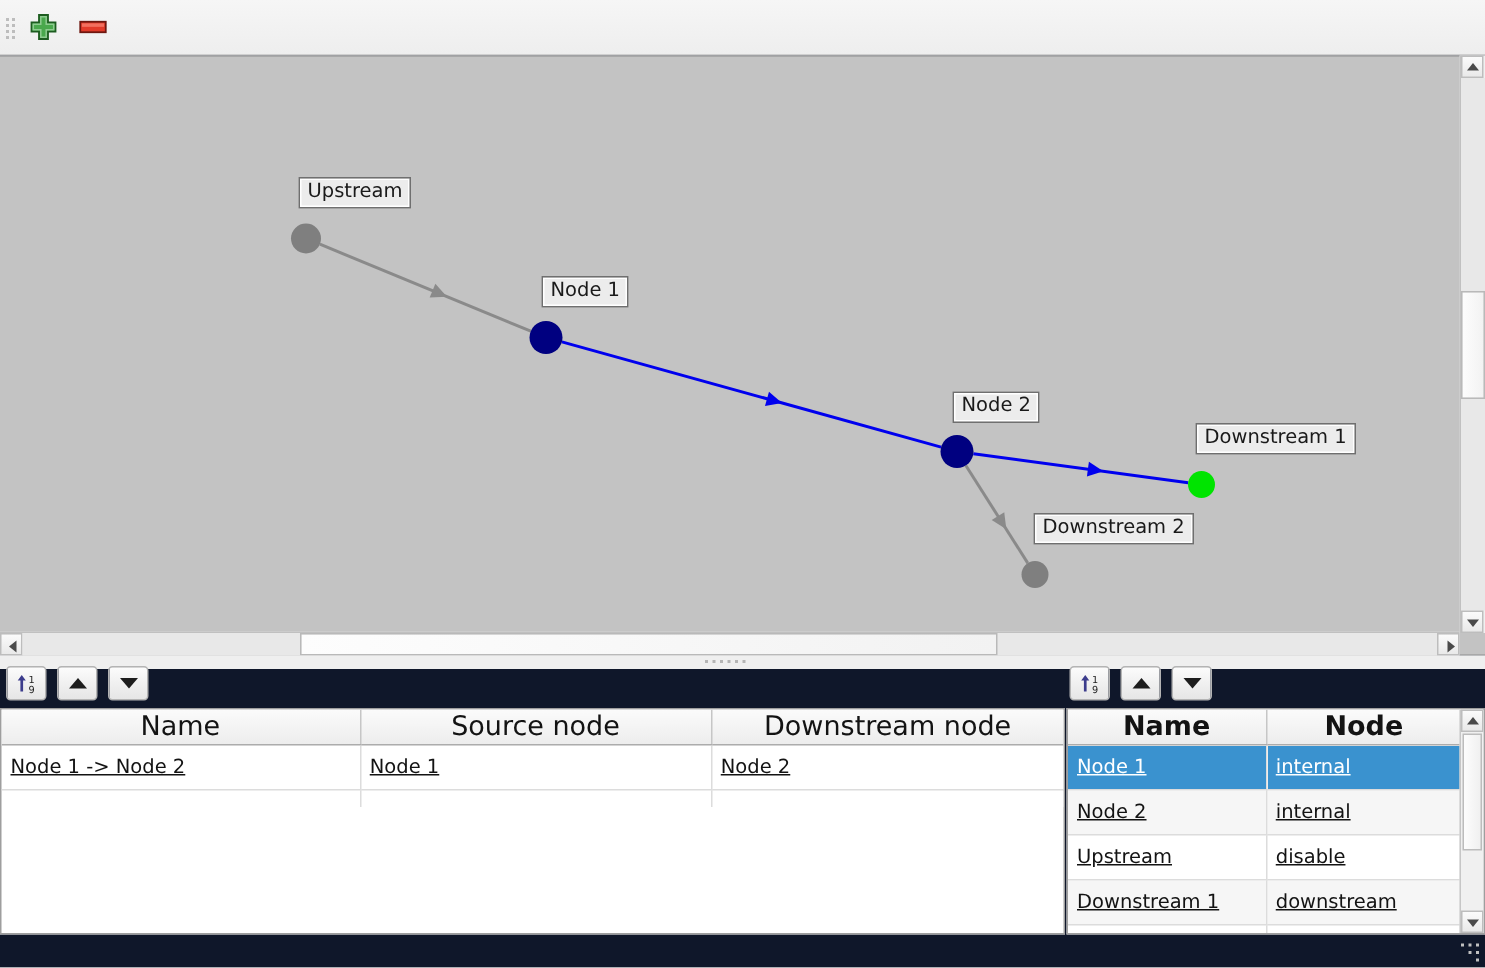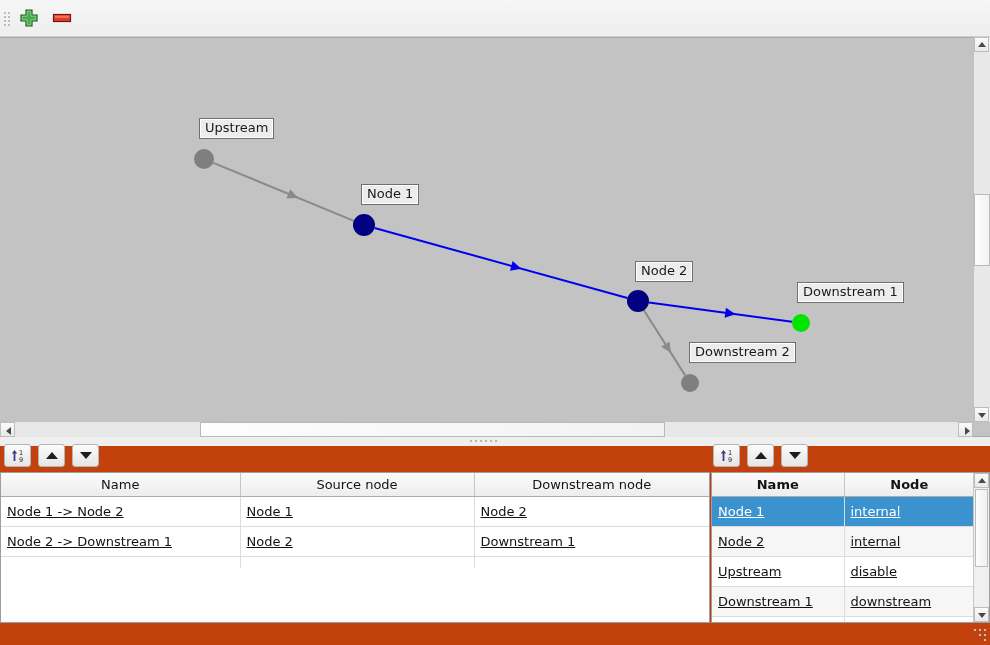--- a/index.html
+++ b/index.html
@@ -6,21 +6,21 @@
   html, body {
     margin: 0;
     padding: 0;
     background: #efefef;
     font-family: "DejaVu Sans", "Liberation Sans", sans-serif;
   }
   #app {
     position: relative;
     width: 990px;
     height: 645px;
-    background: #c2410c;
+    background: #0f172a;
     overflow: hidden;
     font-size: 12px;
     color: #000;
   }
 
   
   .toolbar {
     position: absolute;
     left: 0; top: 0;
     width: 990px; height: 37px;
@@ -174,21 +174,21 @@
     border-collapse: collapse;
     width: 100%;
     table-layout: fixed;
   }
   table.grid th {
     height: 23px;
     background: linear-gradient(to bottom,#fbfbfb 0%,#ededed 100%);
     border-right: 1px solid #c6c6c6;
     border-bottom: 1px solid #acacac;
     font-weight: normal;
-    font-size: 13px;
+    font-size: 18px;
     color: #131313;
     text-align: center;
     padding: 0;
   }
   table.grid th.bold { font-weight: bold; }
   table.grid td {
     height: 29px;
     border-right: 1px solid #dcdcdc;
     border-bottom: 1px solid #dcdcdc;
     font-size: 13px;
@@ -378,25 +378,20 @@
           <th>Source node</th>
           <th style="border-right:none">Downstream node</th>
         </tr>
       </thead>
       <tbody id="edges-body">
           <tr class="odd">
             <td>Node 1 -&gt; Node 2</td>
             <td>Node 1</td>
             <td style="border-right: none;">Node 2</td>
           </tr>
-          <tr class="odd">
-            <td>Node 2 -&gt; Downstream 1</td>
-            <td>Node 2</td>
-            <td style="border-right: none;">Downstream 1</td>
-          </tr>
           <tr class="filler">
             <td></td>
             <td></td>
             <td style="border-right:none"></td>
           </tr>
         </tbody>
     </table>
   </div>
 
   <div class="table-panel table-right">

